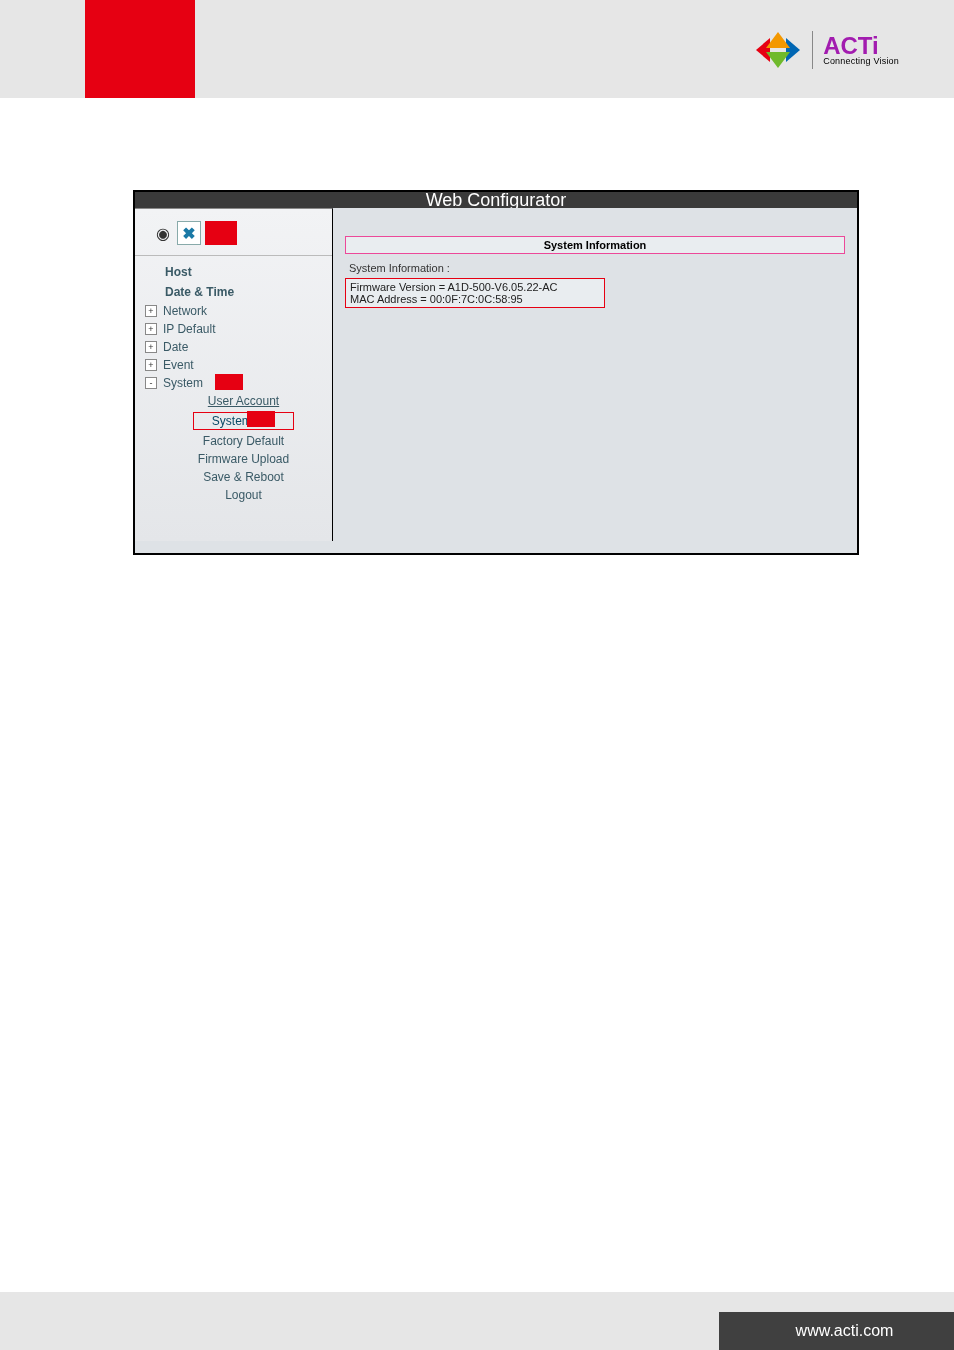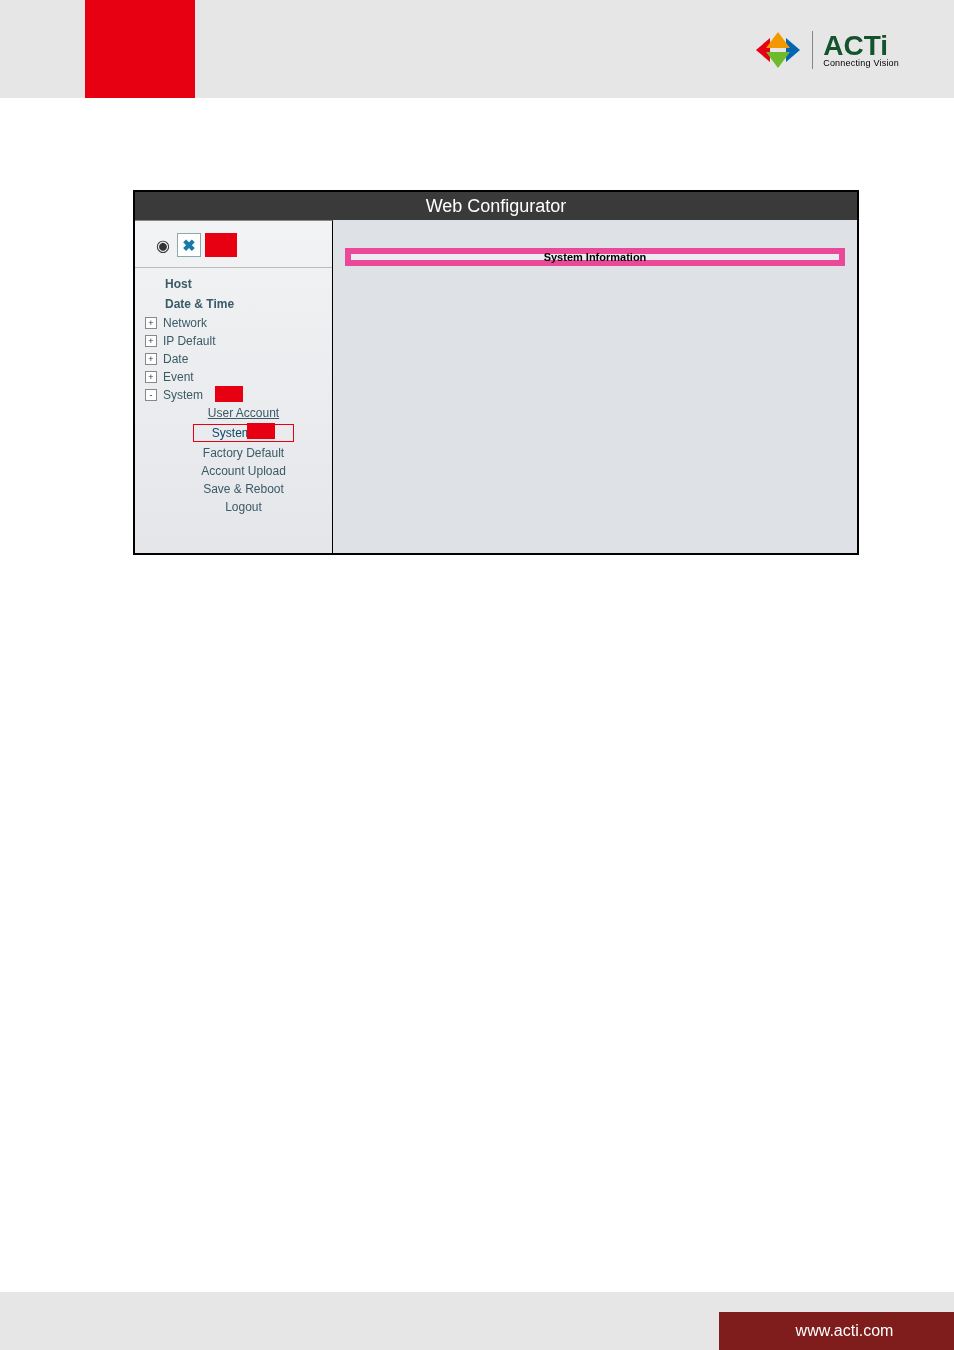--- a/index.html
+++ b/index.html
@@ -3,52 +3,52 @@
 <meta charset="utf-8">
 <style>
   * { box-sizing: border-box; margin: 0; padding: 0; }
   html, body { width: 954px; height: 1350px; font-family: Arial, sans-serif; background: #fff; }
   .page { width: 954px; height: 1350px; position: relative; background: #fff; }
   .top-band { position: absolute; top: 0; left: 0; width: 100%; height: 98px; background: #e6e6e6; }
   .red-tab { position: absolute; top: 0; left: 85px; width: 110px; height: 98px; background: #e60012; }
   .logo-wrap { position: absolute; top: 30px; right: 55px; display: flex; align-items: center; gap: 6px; }
   .logo-mark { width: 48px; height: 40px; position: relative; }
   .logo-mark svg { width: 100%; height: 100%; }
-  .logo-text { font-size: 28px; font-weight: 900; color: #14532d; line-height: 1; }
+  .logo-text { font-size: 24px; font-weight: 900; color: #a21caf; line-height: 1; }
   .logo-sub { font-size: 9px; color: #000; letter-spacing: 0.2px; margin-top: -2px; text-align: right; }
   .logo-text-col { display: flex; flex-direction: column; }
   .logo-sep { width: 1px; height: 38px; background: #888; margin: 0 4px; }
 
   .configurator { position: absolute; top: 190px; left: 133px; width: 726px; height: 365px; border: 2px solid #000; background: #dee2e6; }
-  .conf-title-bar { height: 28px; background: #3a3a3a; color: #fff; display: flex; align-items: center; justify-content: center; font-size: 18px; font-family: Arial, sans-serif; }
+  .conf-title-bar { height: 16px; background: #3a3a3a; color: #fff; display: flex; align-items: center; justify-content: center; font-size: 18px; font-family: Arial, sans-serif; }
   .conf-body { display: flex; height: calc(100% - 28px); }
   .sidebar { width: 198px; border-right: 1px solid #000; border-top: 1px solid #888; background: linear-gradient(#f2f3f5, #e4e6e9); padding: 6px 0 10px 0; position: relative; }
   .sidebar-top-icons { display: flex; align-items: center; gap: 4px; padding: 6px 8px 10px 18px; border-bottom: 1px solid #bbb; }
   .camera-icon { width: 20px; height: 20px; display: inline-flex; align-items: center; justify-content: center; font-size: 16px; color: #333; }
   .tool-icon-box { width: 24px; height: 24px; border: 1px solid #8aa; background: #fff; display: inline-flex; align-items: center; justify-content: center; font-size: 16px; color: #1a79a6; font-weight: bold; }
   .red-light { width: 32px; height: 24px; background: #e60012; }
   .tree { padding: 6px 8px 6px 10px; font-size: 12px; color: #334; }
   .tree .top-item { padding: 3px 4px 3px 20px; color: #3a5a66; font-weight: 700; }
   .tree .exp { display: flex; align-items: center; gap: 6px; padding: 2px 0; color: #536; }
   .tree .exp-box { width: 12px; height: 12px; border: 1px solid #888; background: #fff; font-size: 9px; line-height: 10px; text-align: center; color: #333; }
   .tree .exp-label { color: #3a5a66; }
   .tree .sub-wrap { padding-left: 18px; }
   .tree .sub { padding: 2px 2px; color: #3a5a66; text-align: center; }
   .tree .sub.link { text-decoration: underline; }
   .tree .sub.active { color: #0a4a66; }
   .highlight-block1 { position: absolute; width: 28px; height: 16px; background: #e60012; }
   .red-border { border: 1px solid #e60012; padding: 1px 18px; display: inline-block; }
   .content-area { flex: 1; padding: 28px 12px 12px 12px; background: #dee2e6; position: relative; }
-  .info-title-bar { background: #e9edf0; border: 6px solid #ec4899; height: 18px; display: flex; align-items: center; justify-content: center; font-size: 11px; font-weight: bold; color: #000; }
+  .info-title-bar { background: #e9edf0; border: 1px solid #ec4899; height: 18px; display: flex; align-items: center; justify-content: center; font-size: 11px; font-weight: bold; color: #000; }
   .info-section { margin-top: 6px; }
   .info-label { font-size: 11px; color: #333; padding: 2px 4px; }
   .info-box { border: 1px solid #e60012; background: #e9edf0; padding: 2px 4px; font-size: 11px; color: #222; width: 260px; margin-top: 2px; }
 
   .bottom-band { position: absolute; left: 0; bottom: 0; width: 100%; height: 58px; background: #e6e6e6; }
-  .bottom-red { position: absolute; right: 0; bottom: 0; width: 235px; height: 38px; background: #7f1d1d; color: #fff; display: flex; align-items: center; justify-content: center; font-size: 16px; padding-left: 16px; }
+  .bottom-red { position: absolute; right: 0; bottom: 0; width: 235px; height: 38px; background: #404040; color: #fff; display: flex; align-items: center; justify-content: center; font-size: 16px; padding-left: 16px; }
 </style>
 </head>
 <body>
 <div class="page">
 
   <div class="top-band"></div>
   <div class="red-tab"></div>
   <div class="logo-wrap">
     <div class="logo-mark">
       <svg viewBox="0 0 48 40">
@@ -101,29 +101,36 @@
             <span class="exp-label">System</span>
             <span class="highlight-block1" style="left:70px; top:0;"></span>
           </div>
           <div class="sub-wrap">
             <div class="sub link">User Account</div>
             <div class="sub active" style="position:relative;">
               <span class="red-border">System Info</span>
               <span class="highlight-block1" style="left:84px; top:1px;"></span>
             </div>
             <div class="sub">Factory Default</div>
-            <div class="sub">Account Upload</div>
+            <div class="sub">Firmware Upload</div>
             <div class="sub">Save &amp; Reboot</div>
             <div class="sub">Logout</div>
           </div>
         </div>
       </div>
       <div class="content-area">
         <div class="info-title-bar">
           <span>System Information</span>
+        </div>
+        <div class="info-section">
+          <div class="info-label">System Information :</div>
+          <div class="info-box">
+            <div>Firmware Version = A1D-500-V6.05.22-AC</div>
+            <div>MAC Address = 00:0F:7C:0C:58:95</div>
+          </div>
         </div>
       </div>
     </div>
   </div>
 
   <div class="bottom-band"></div>
   <div class="bottom-red">
     <span>www.acti.com</span>
   </div>
 </div>

